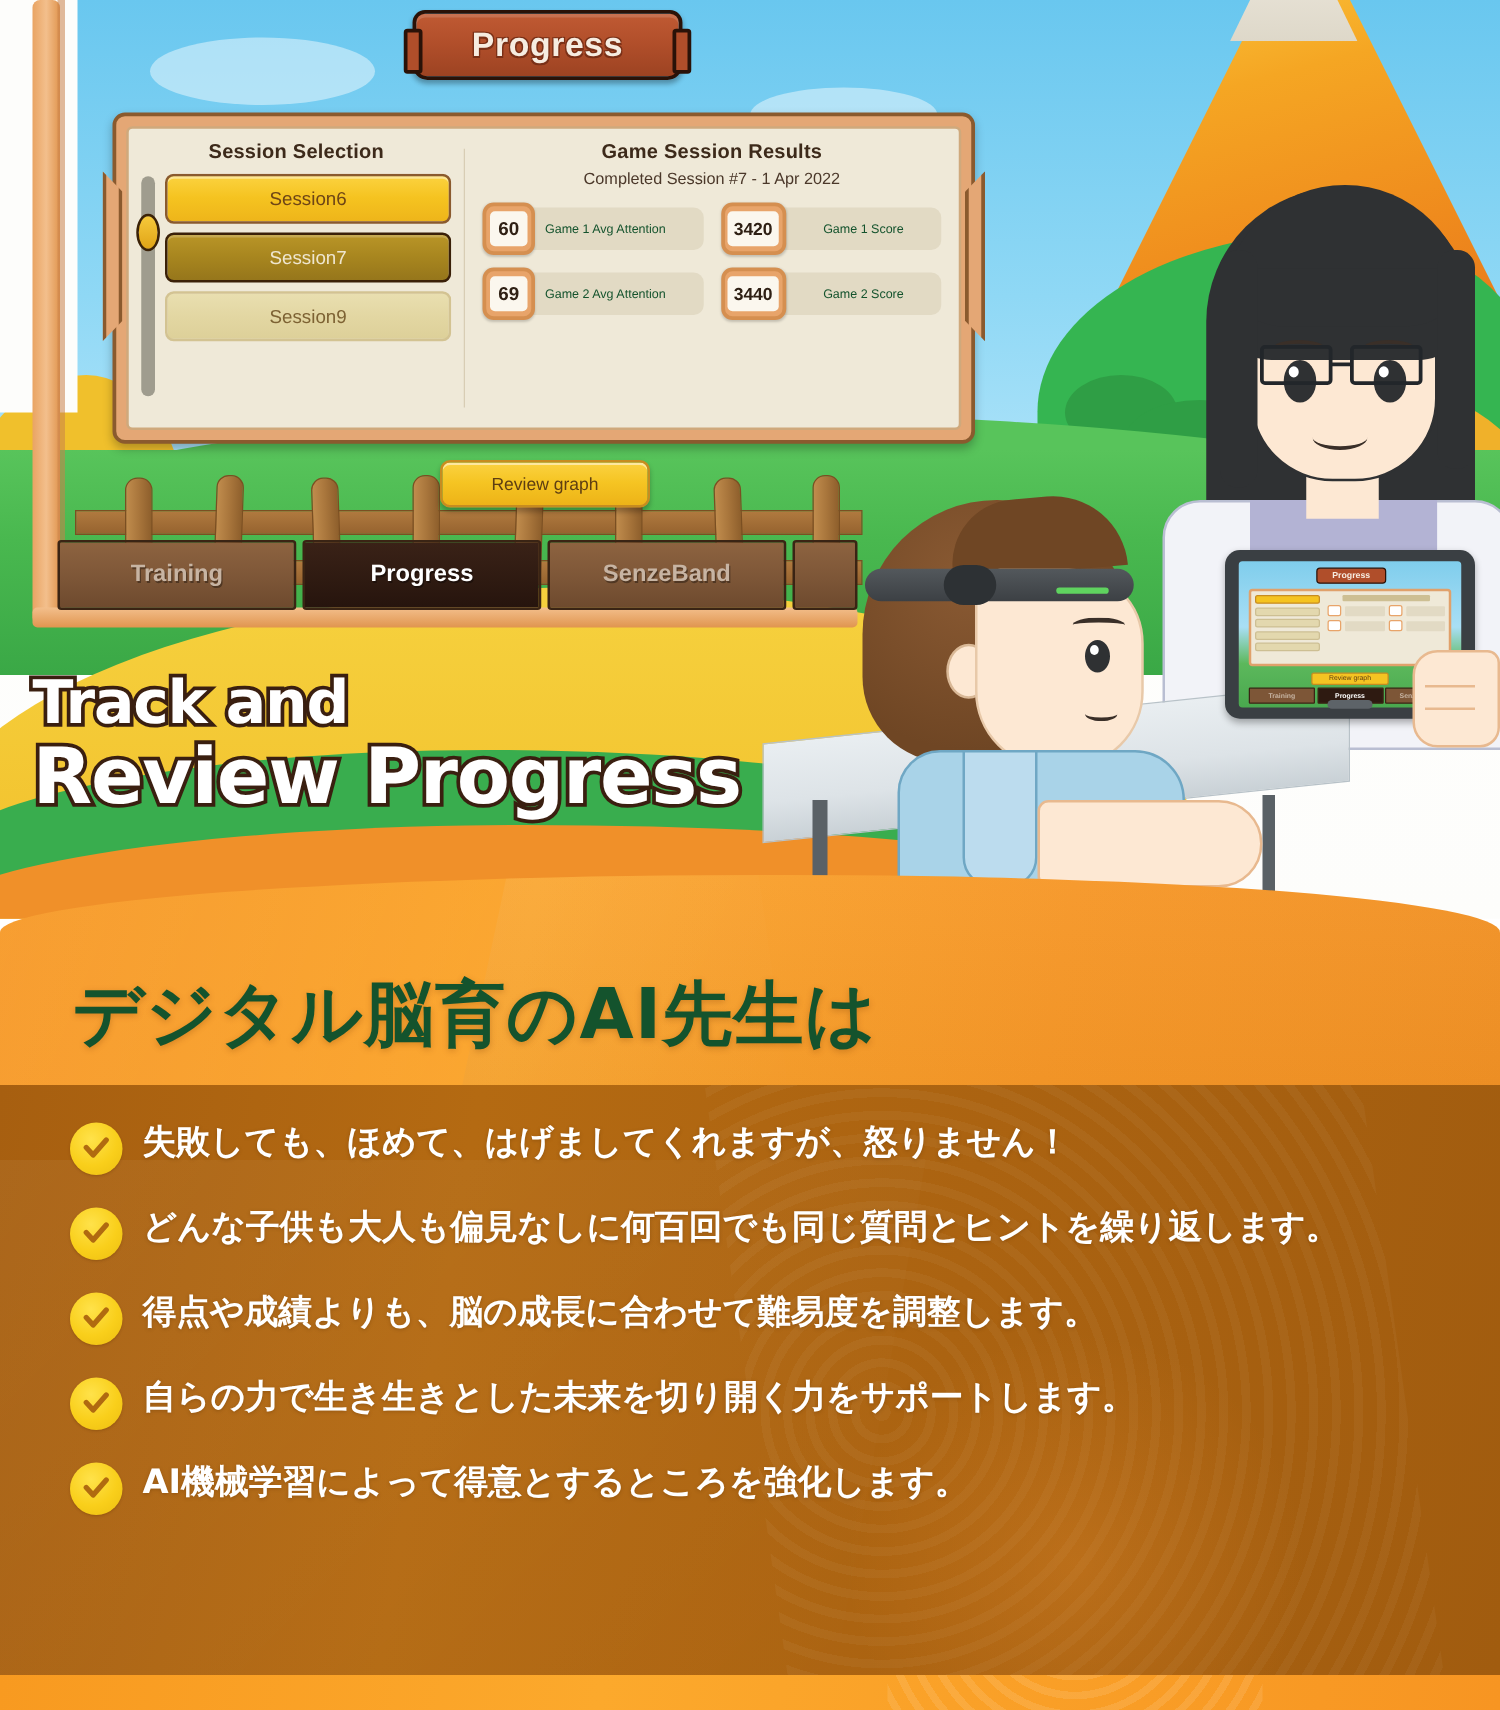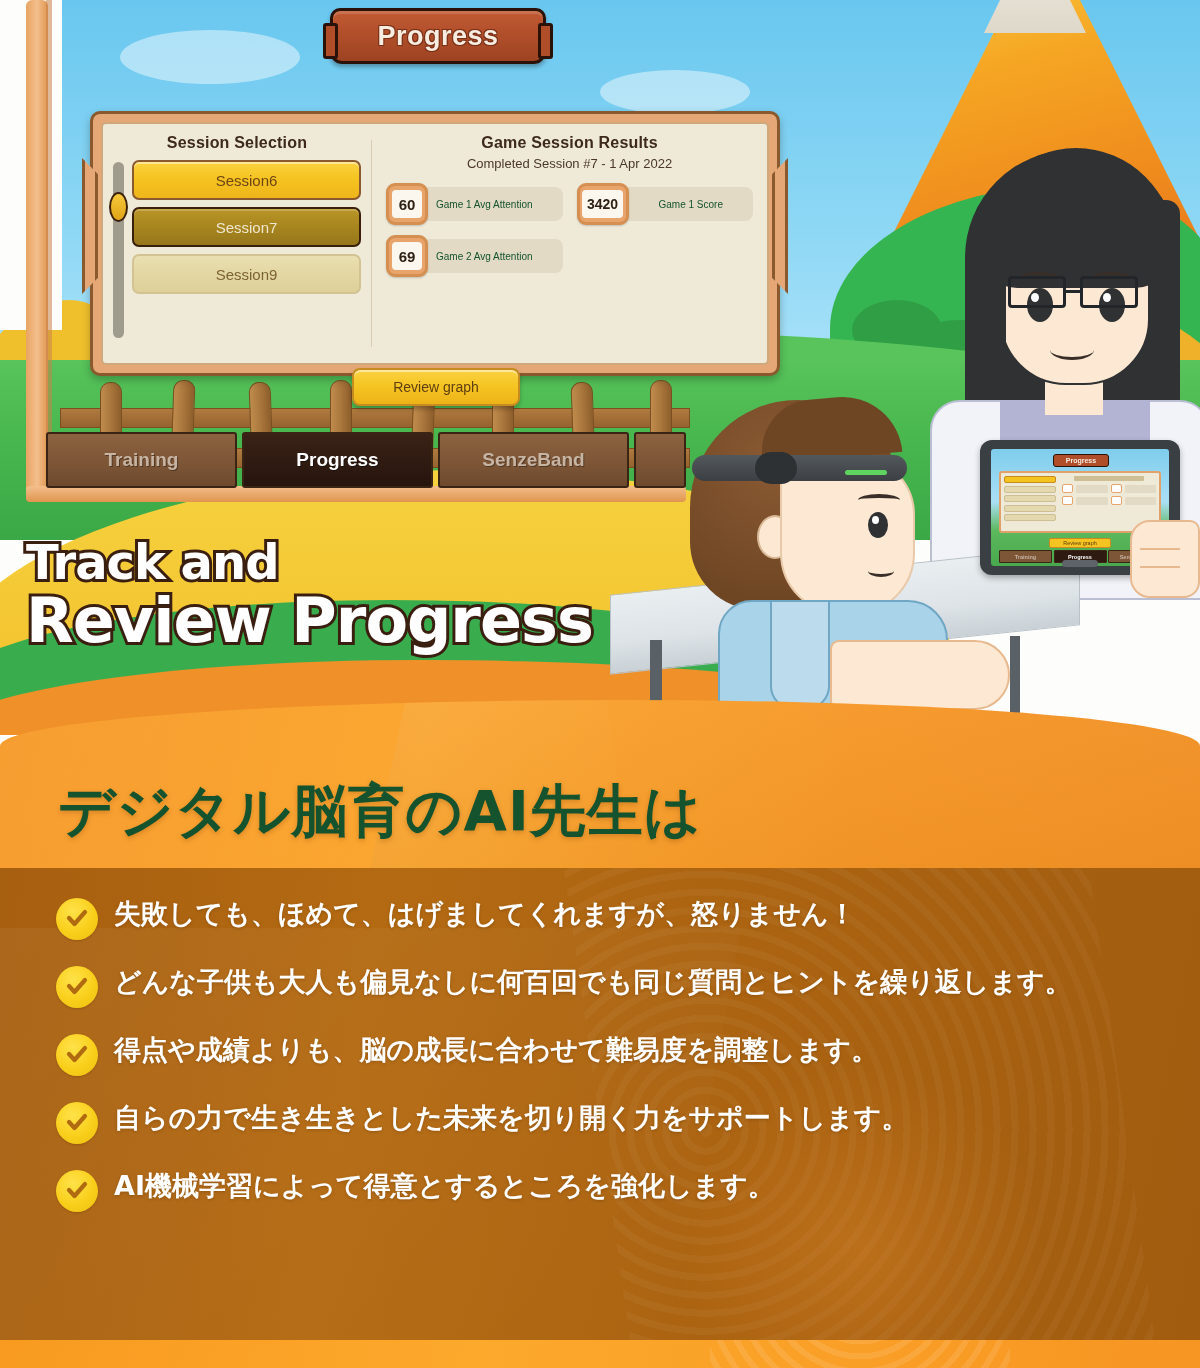--- a/index.html
+++ b/index.html
@@ -118,21 +118,20 @@
     position:relative; z-index:2;
   }
 
   .wood-frame {
     position:absolute; left:90px; top:90px; width:690px; height:265px;
     background: linear-gradient(180deg,#e9b282 0%, #e0a16b 50%, #d491559 100%);
     background-color:#e4a775;
     border:3px solid #8a5a2e; border-radius:10px;
     padding:8px;
     box-shadow: 0 4px 8px rgba(0,0,0,.25);
-    margin-top: 21px;
   }
   .wood-frame::before, .wood-frame::after{
     content:""; position:absolute; top:44px; width:10px; height:130px;
     background:#e4a775; border:3px solid #8a5a2e;
     clip-path: polygon(0 0,100% 12%,100% 88%,0 100%);
   }
   .wood-frame::before{ left:-11px; }
   .wood-frame::after{ right:-11px; transform:scaleX(-1); }
 
   .panel-inner {
@@ -484,20 +483,26 @@
               <div class="res-label centered">Game 1 Score</div>
             </div>
 
             <div class="res-item">
               <div class="res-chip">
                 <i>69</i>
               </div>
               <div class="res-label">Game 2 Avg Attention</div>
             </div>
 
+            <div class="res-item">
+              <div class="res-chip wide">
+                <i>3440</i>
+              </div>
+              <div class="res-label centered">Game 2 Score</div>
+            </div>
 
           </div>
         </div>
       </div>
     </div>
 
     <div class="review-btn">Review graph</div>
 
     <div class="tabbar">
       <div class="tab">Training</div>

